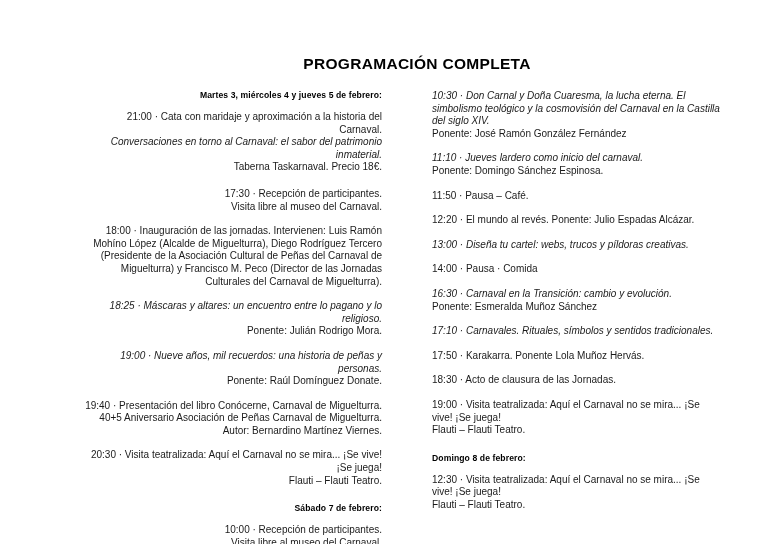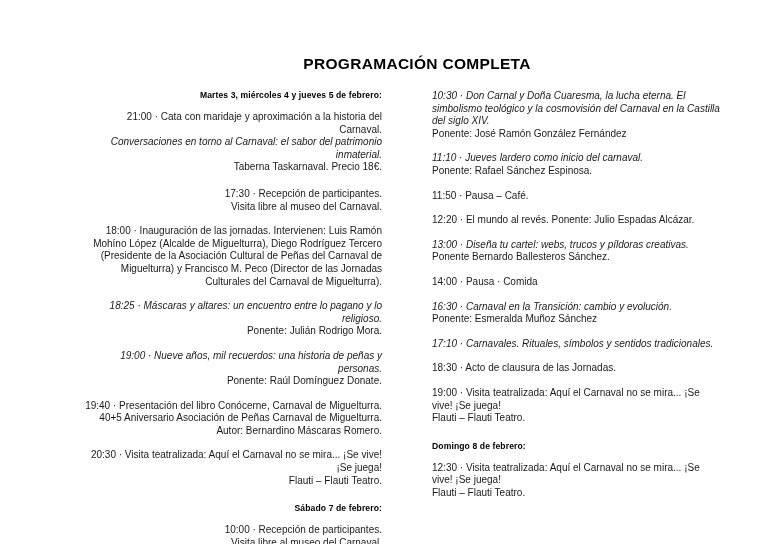--- a/index.html
+++ b/index.html
@@ -122,21 +122,21 @@
           <div class="entry">
             <div class="line italic">18:25 · Máscaras y altares: un encuentro entre lo pagano y lo religioso.</div>
             <div class="line">Ponente: Julián Rodrigo Mora.</div>
           </div>
           <div class="entry">
             <div class="line italic">19:00 · Nueve años, mil recuerdos: una historia de peñas y personas.</div>
             <div class="line">Ponente: Raúl Domínguez Donate.</div>
           </div>
           <div class="entry">
             <div class="line">19:40 · Presentación del libro Conócerne, Carnaval de Miguelturra. 40+5 Aniversario Asociación de Peñas Carnaval de Miguelturra.</div>
-            <div class="line">Autor: Bernardino Máscaras Romero.</div>
+            <div class="line">Autor: Bernardino Martínez Viernes.</div>
           </div>
           <div class="entry">
             <div class="line">20:30 · Visita teatralizada: Aquí el Carnaval no se mira... ¡Se vive! ¡Se juega!</div>
             <div class="line">Flauti – Flauti Teatro.</div>
           </div>
         </div>
         <div class="day-heading spaced">Sábado 7 de febrero:</div>
         <div class="entries">
           <div class="entry">
             <div class="line">10:00 · Recepción de participantes.</div>
@@ -146,43 +146,45 @@
       </div>
 
     <div class="col col-right" id="right-column">
         <div class="entries">
           <div class="entry">
             <div class="line italic">10:30 · Don Carnal y Doña Cuaresma, la lucha eterna. El simbolismo teológico y la cosmovisión del Carnaval en la Castilla del siglo XIV.</div>
             <div class="line">Ponente: José Ramón González Fernández</div>
           </div>
           <div class="entry">
             <div class="line italic">11:10 · Jueves lardero como inicio del carnaval.</div>
-            <div class="line">Ponente: Rafael Sánchez Espinosa.</div>
+            <div class="line">Ponente: Domingo Sánchez Espinosa.</div>
           </div>
           <div class="entry">
             <div class="line">11:50 · Pausa – Café.</div>
           </div>
           <div class="entry">
             <div class="line">12:20 · El mundo al revés. Ponente: Julio Espadas Alcázar.</div>
           </div>
           <div class="entry">
             <div class="line italic">13:00 · Diseña tu cartel: webs, trucos y píldoras creativas.</div>
-            <div class="line">Ponente Bernardo Ballesteros Sánchez.</div>
           </div>
           <div class="entry">
             <div class="line">14:00 · Pausa · Comida</div>
           </div>
           <div class="entry">
             <div class="line italic">16:30 · Carnaval en la Transición: cambio y evolución.</div>
             <div class="line">Ponente: Esmeralda Muñoz Sánchez</div>
           </div>
           <div class="entry">
             <div class="line italic">17:10 · Carnavales. Rituales, símbolos y sentidos tradicionales.</div>
           </div>
           <div class="entry">
+            <div class="line">17:50 · Karakarra. Ponente Lola Muñoz Hervás.</div>
+          </div>
+          <div class="entry">
             <div class="line">18:30 · Acto de clausura de las Jornadas.</div>
           </div>
           <div class="entry">
             <div class="line">19:00 · Visita teatralizada: Aquí el Carnaval no se mira... ¡Se vive! ¡Se juega!</div>
             <div class="line">Flauti – Flauti Teatro.</div>
           </div>
         </div>
         <div class="day-heading spaced">Domingo 8 de febrero:</div>
         <div class="entries">
           <div class="entry">

